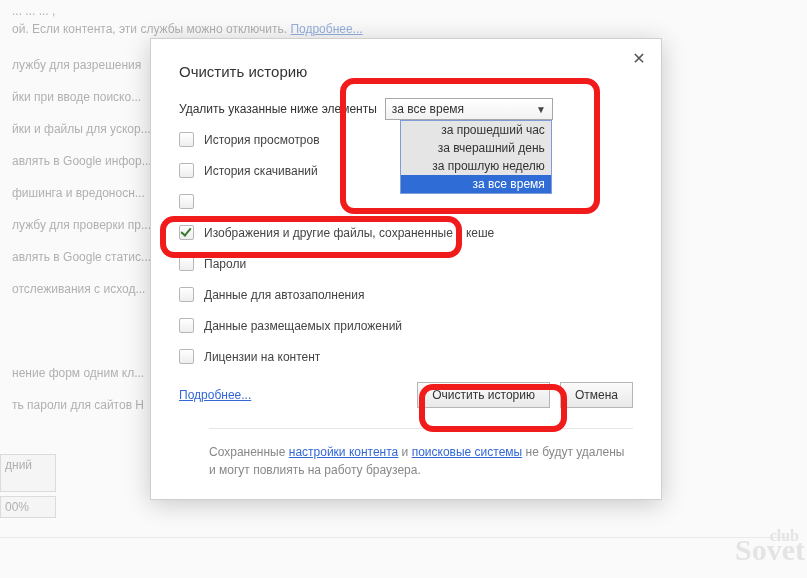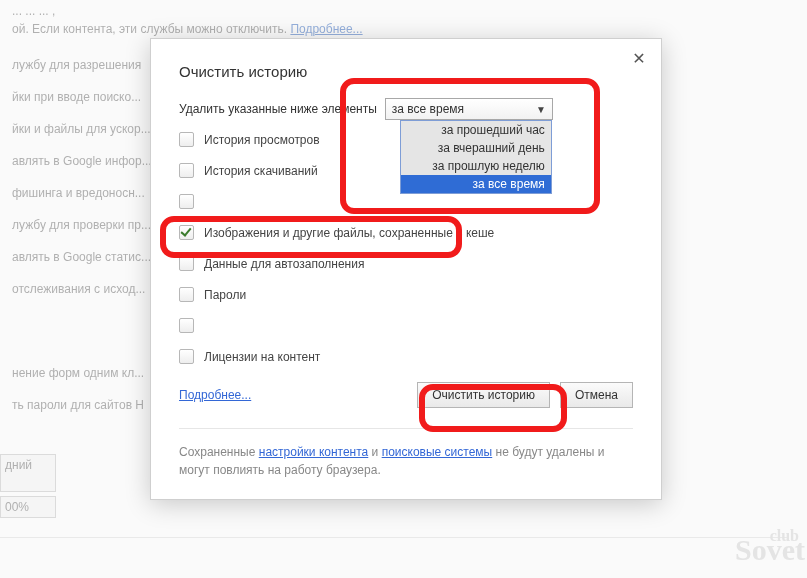--- a/index.html
+++ b/index.html
@@ -110,20 +110,21 @@
     cursor:pointer; color:#333;
   }
   .btn.primary { font-weight:500; }
 
   .foot {
     margin-top:20px;
     border-top:1px solid #e6e6e6;
     padding-top:14px;
     color:#888; font-size:12px; line-height:1.5;
     position:relative;
+    margin-left:30px;
   }
   .foot a { color:#3367d6; text-decoration:underline; }
 
   .watermark {
     position:absolute; right:2px; bottom:18px;
     font-family: "Comic Sans MS", cursive; color:#e4e4e4;
     font-size:30px; line-height:0.7; font-weight:bold;
     text-align:right; pointer-events:none;
   }
   .watermark .small { font-size:16px; display:block; margin-bottom:-2px; margin-right:6px;}
@@ -191,28 +192,29 @@
       </div>
     <div class="chk-row">
         <div class="chk"></div>
       </div>
     <div class="chk-row">
         <div class="chk checked"></div>
         <span class="chk-lab">Изображения и другие файлы, сохраненные в кеше</span>
       </div>
     <div class="chk-row">
         <div class="chk"></div>
+        <span class="chk-lab">Пароли</span>
+      </div>
+    <div class="chk-row">
+        <div class="chk"></div>
         <span class="chk-lab">Данные для автозаполнения</span>
       </div>
     <div class="chk-row">
         <div class="chk"></div>
-        <span class="chk-lab">Пароли</span>
-      </div>
-    <div class="chk-row">
-        <div class="chk"></div>
+        <span class="chk-lab">Данные размещаемых приложений</span>
       </div>
     <div class="chk-row">
         <div class="chk"></div>
         <span class="chk-lab">Лицензии на контент</span>
       </div>
   </div>
 
   <div class="actions">
     <div class="learn"><a href="#">Подробнее...</a></div>
     <div class="btnrow">

